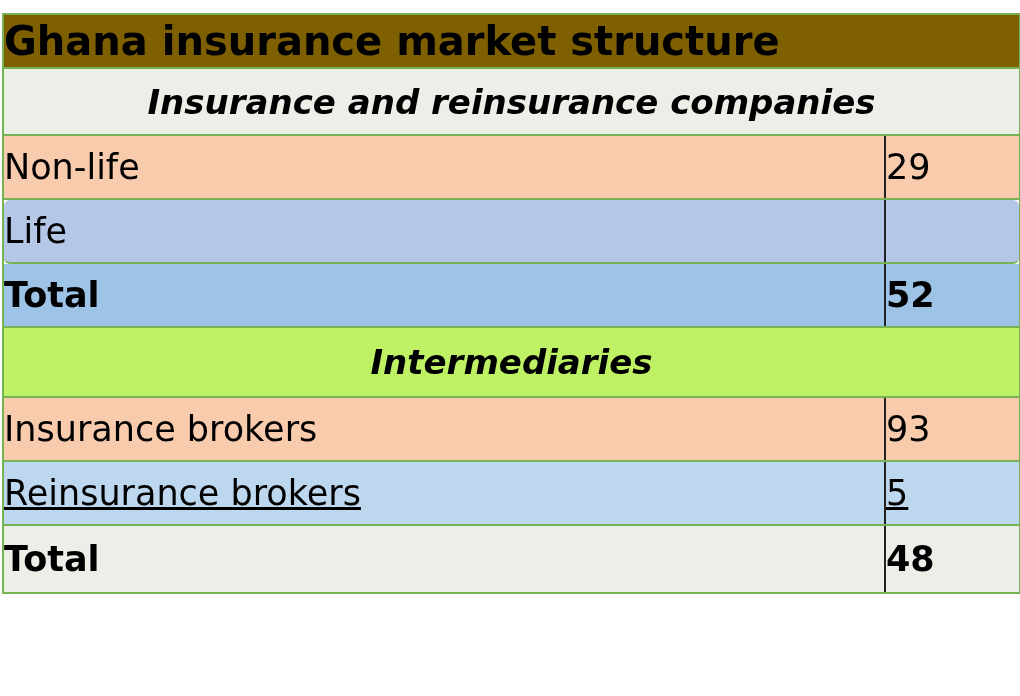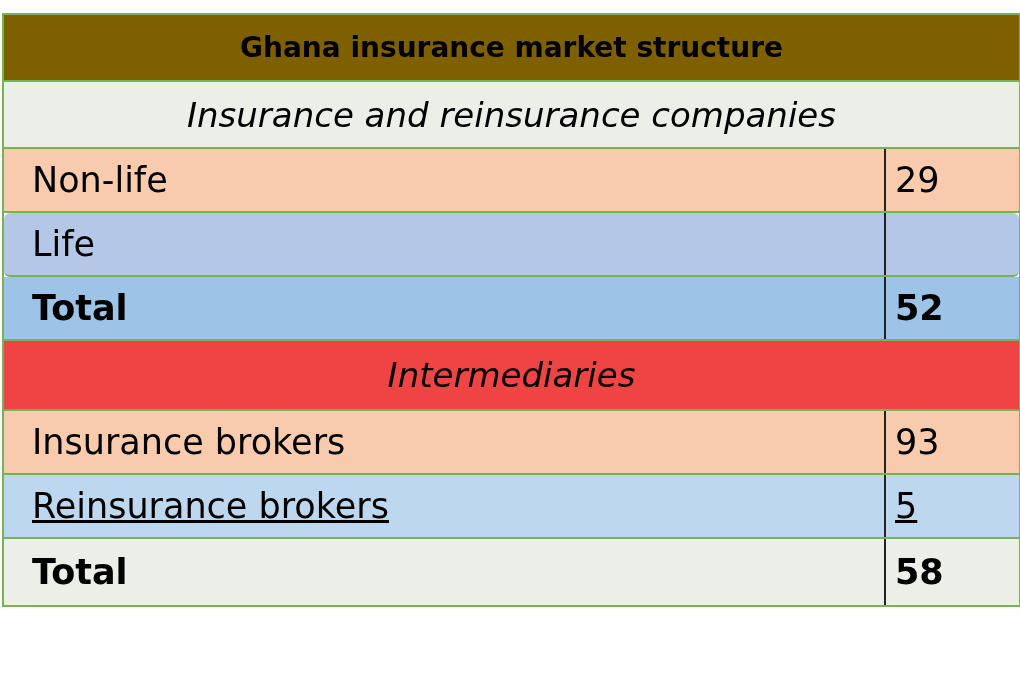--- a/index.html
+++ b/index.html
@@ -3,34 +3,34 @@
 <meta charset="utf-8">
 <style>
   html, body { margin: 0; padding: 0; background: #ffffff; }
   body { width: 1020px; height: 696px; position: relative; overflow: hidden;
          font-family: "DejaVu Sans", sans-serif; color: #000; }
   .tbl { position: absolute; left: 2px; top: 13px; width: 1015px;
          border: 2px solid #77b255; border-collapse: collapse; }
   .row { position: relative; box-sizing: border-box; border-bottom: 2px solid #77b255;
          display: flex; align-items: center; }
   .row:last-child { border-bottom: none; }
-  .title { height: 67px; background: #7f6000; justify-content: center;
-           font-weight: bold; font-size: 28px; }
-  .sub { height: 67px; justify-content: center; font-weight: normal; font-style: italic; font-size: 34px; }
+  .title { height: 54px; background: #7f6000; justify-content: flex-start;
+           font-weight: bold; font-size: 40px; }
+  .sub { height: 67px; justify-content: center; font-weight: bold; font-style: italic; font-size: 34px; }
   .data { height: 64px; font-size: 35px; }
-  .cell-label { width: 882px; box-sizing: border-box; padding-left: 28px; height: 100%;
+  .cell-label { width: 882px; box-sizing: border-box; padding-left: 0; height: 100%;
                 display: flex; align-items: center; border-right: 2px solid #222; }
-  .cell-val { padding-left: 9px; display: flex; align-items: center; height: 100%; }
+  .cell-val { padding-left: 0; display: flex; align-items: center; height: 100%; }
   .bold { font-weight: bold; }
   .peach { background: #f8cbad; }
   .lavender { background: #b4c7e7; border-radius: 6px; }
   .blue { background: #9dc3e6; }
   .lightblue { background: #bdd7ee; text-decoration: underline; }
   .greywhite { background: #ebefe7; }
-  .white { background: #ef4444; justify-content: center; }
+  .white { background: #bef264; justify-content: center; }
 </style>
 </head>
 <body>
 
 <div class="tbl">
   <div class="row title">
     <span>Ghana insurance market structure</span>
   </div>
   <div class="row sub greywhite">
     <span>Insurance and reinsurance companies</span>
@@ -52,15 +52,15 @@
   <div class="row data peach">
     <div class="cell-label">Insurance brokers</div>
     <div class="cell-val">93</div>
   </div>
   <div class="row data lightblue">
     <div class="cell-label">Reinsurance brokers</div>
     <div class="cell-val">5</div>
   </div>
   <div class="row data greywhite bold" style="height:66px">
     <div class="cell-label">Total</div>
-    <div class="cell-val">58</div>
+    <div class="cell-val">48</div>
   </div>
 </div>
 
 </body></html>

